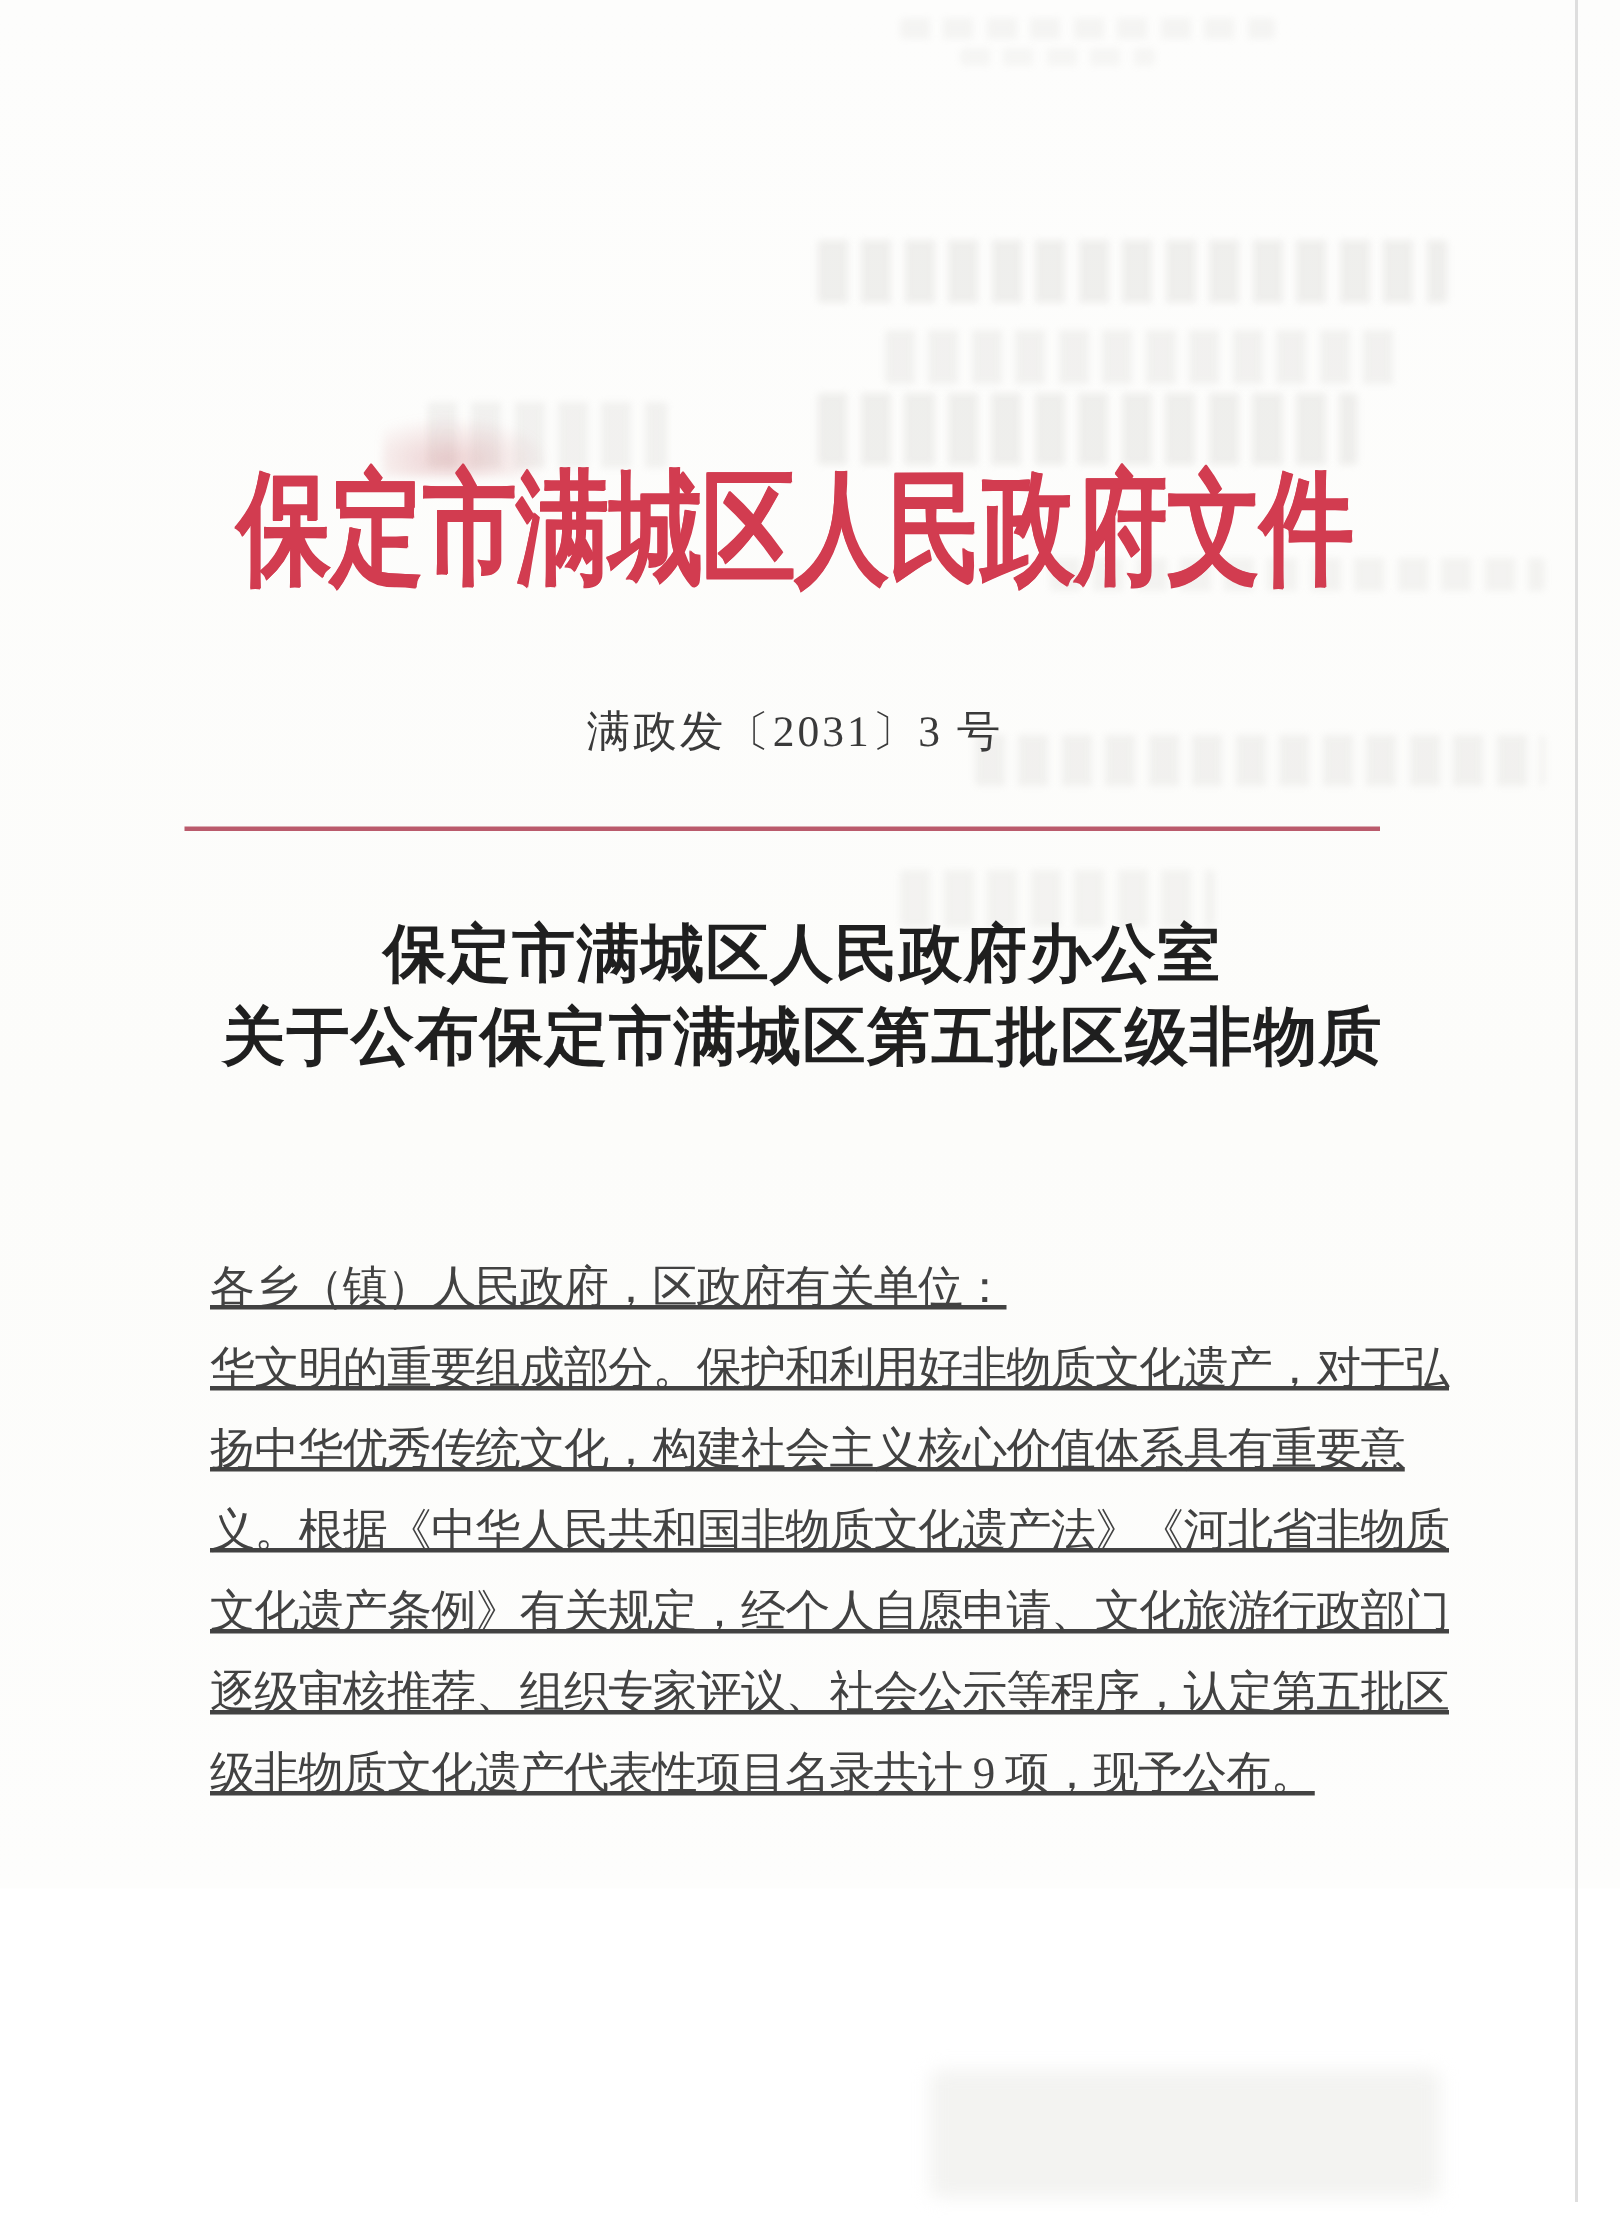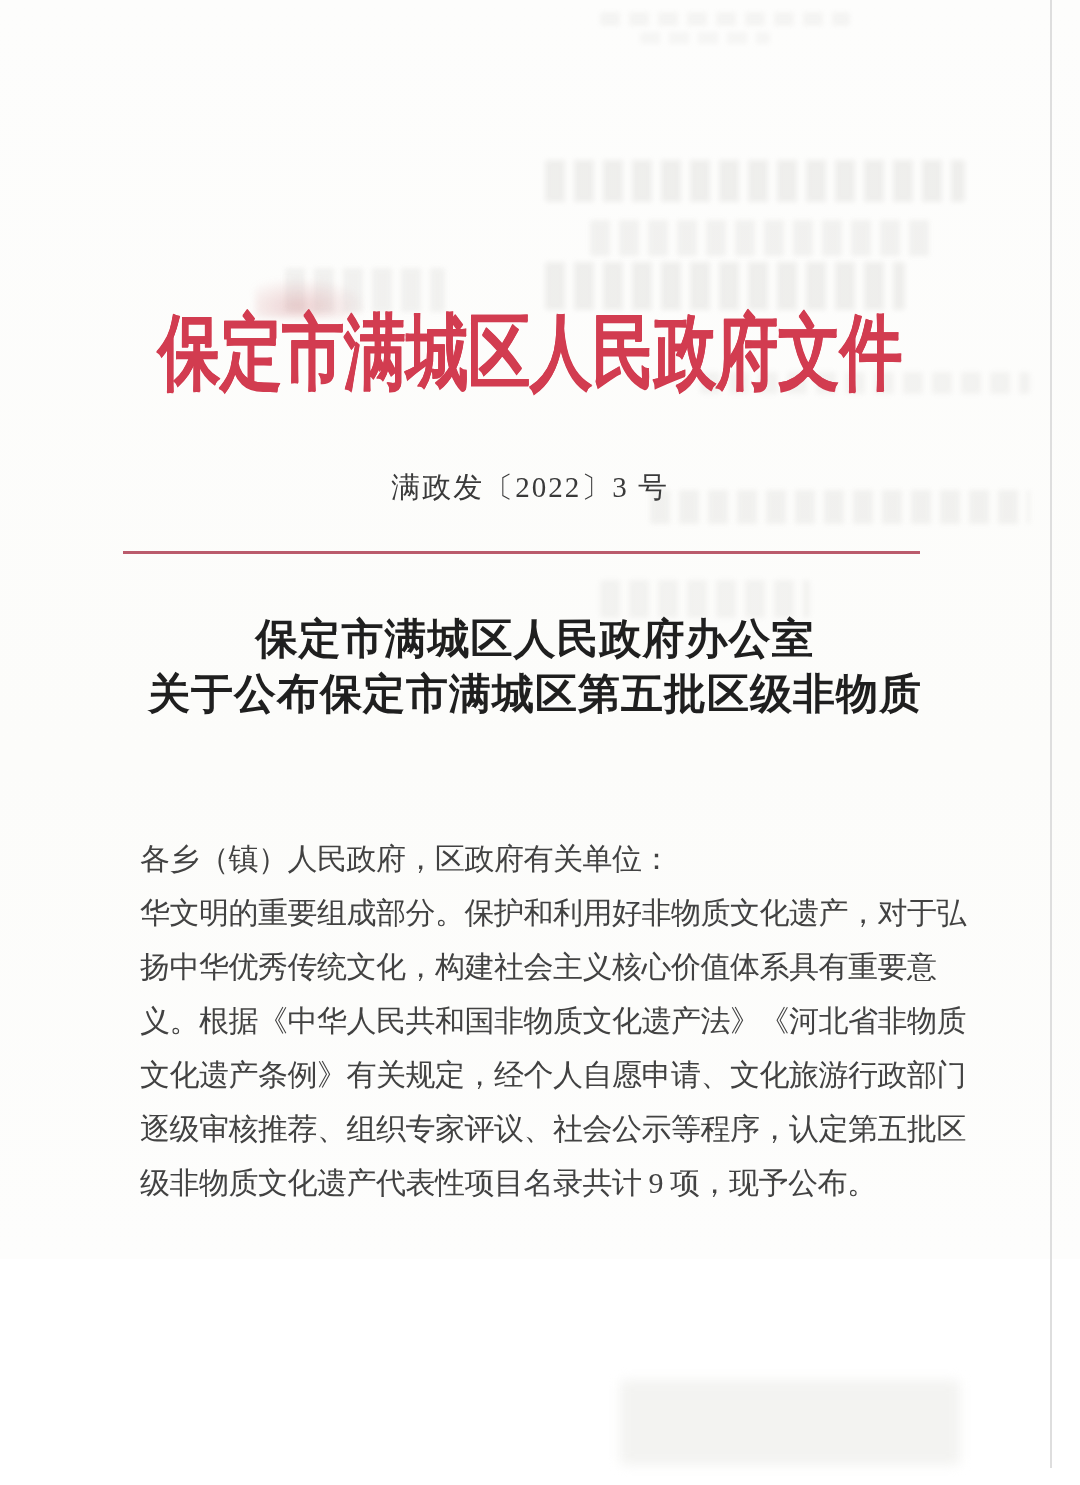--- a/index.html
+++ b/index.html
@@ -86,34 +86,35 @@
     position: absolute;
     left: 125px; top: 612px;
     width: 820px;
     text-align: center;
     color: var(--title-black);
     font-weight: 700;
     font-size: 42px;
     line-height: 55px;
     letter-spacing: 1px;
   }
-  .doc-title .tline { white-space: nowrap; }
+  .doc-title .tline { white-space: nowrap; font-family: Liberation Mono, monospace; }
   
   .body-text {
     position: absolute;
     left: 140px; top: 832px;
     width: 810px;
     color: var(--body-ink);
     font-size: 30px;
     letter-spacing: -0.5px;
     line-height: 54px;
   }
   .body-text .bline {
     height: 54px;
     white-space: nowrap;
+    text-decoration: underline;
   }
 </style>
 </head>
 <body>
 
 <div class="page">
 
   <div class="ghost" style="left:600px; top:12px; width:250px; height:14px; opacity:.3;"></div>
   <div class="ghost" style="left:640px; top:32px; width:130px; height:12px; opacity:.25;"></div>
   <div class="ghost" style="left:545px; top:160px; width:420px; height:42px;"></div>
@@ -121,21 +122,21 @@
   <div class="ghost" style="left:285px; top:268px; width:160px; height:44px; opacity:.4;"></div>
   <div class="ghost-red" style="left:255px; top:278px; width:110px; height:40px;"></div>
   <div class="ghost" style="left:545px; top:262px; width:360px; height:48px;"></div>
   <div class="ghost" style="left:700px; top:372px; width:330px; height:22px; opacity:.35;"></div>
   <div class="ghost" style="left:650px; top:490px; width:380px; height:34px; opacity:.4;"></div>
   <div class="ghost" style="left:600px; top:580px; width:210px; height:38px; opacity:.35;"></div>
   <div class="ghost-soft" style="left:620px; top:1380px; width:340px; height:85px;"></div>
 
   <div class="masthead">保定市满城区人民政府文件</div>
 
-  <div class="doc-number">满政发〔2022〕3 号</div>
+  <div class="doc-number">满政发〔2031〕3 号</div>
 
   <div class="red-rule"></div>
 
   <div class="doc-title">
     <div class="tline">保定市满城区人民政府办公室</div>
     <div class="tline">关于公布保定市满城区第五批区级非物质</div>
   </div>
 
   <div class="body-text">
     <div class="bline">各乡（镇）人民政府，区政府有关单位：</div>

